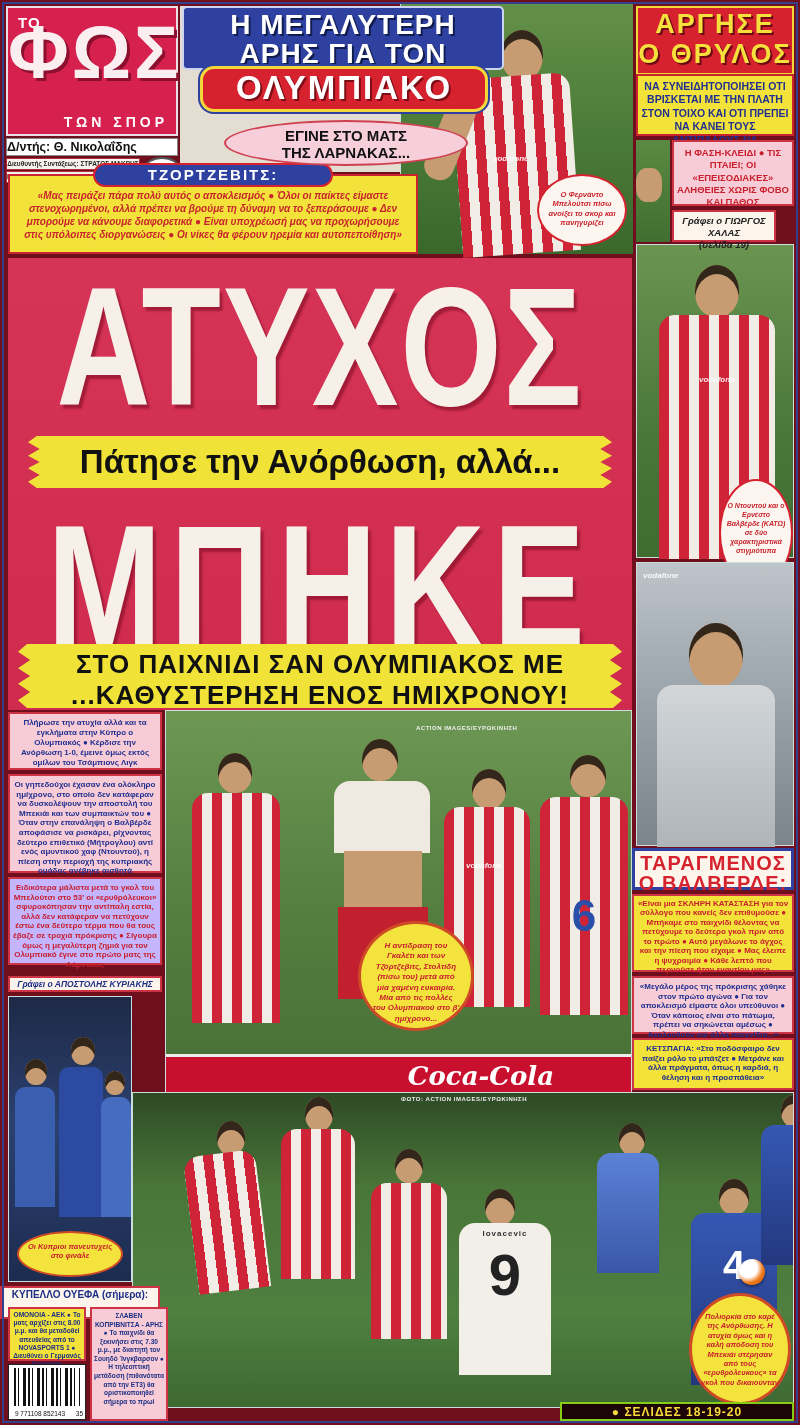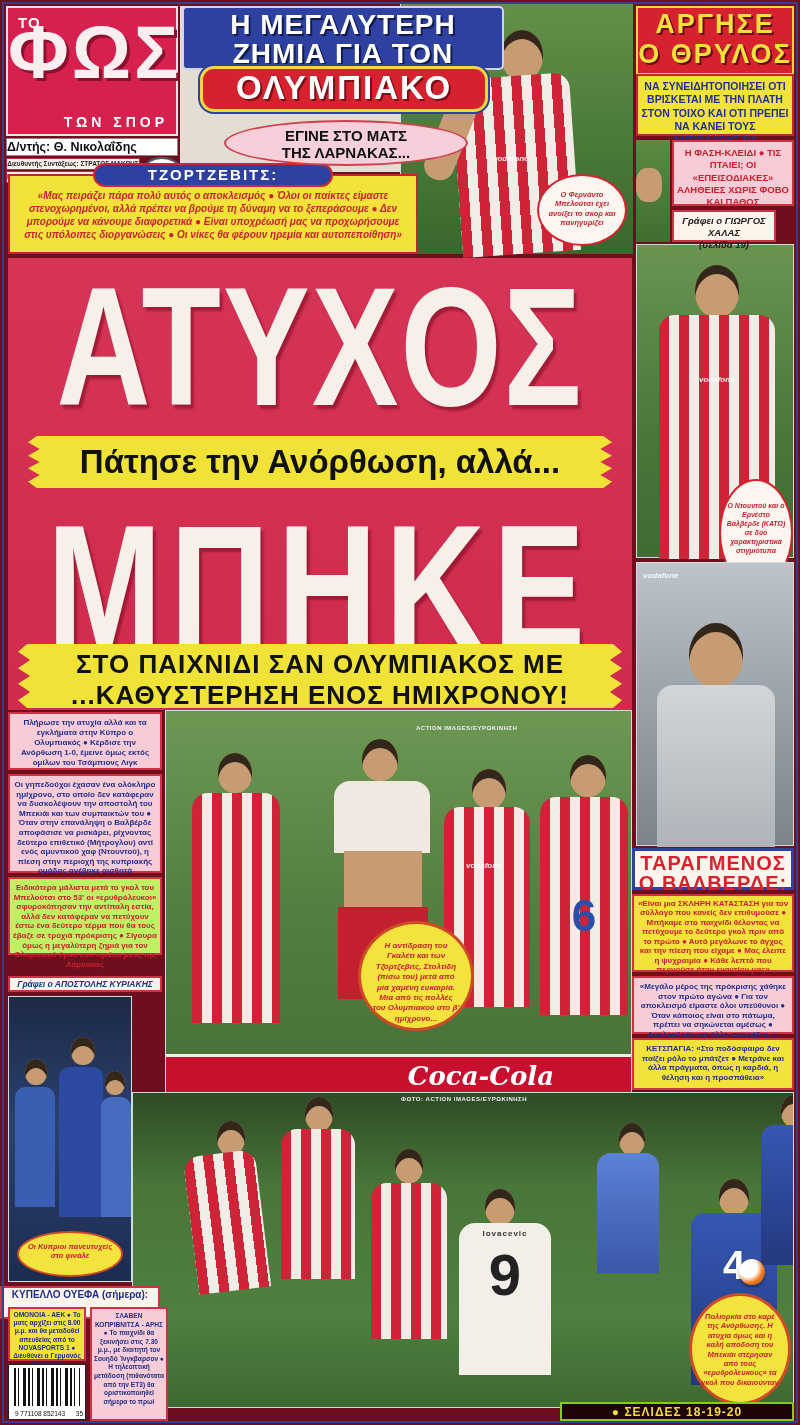--- a/index.html
+++ b/index.html
@@ -97,21 +97,21 @@
       font-size:8px;line-height:1.18;padding:3px 3px;}
   #q2{left:632px;top:976px;width:162px;height:58px;background:#f8ccd6;border:2px solid #cc3344;color:#203090;
       font-size:8px;line-height:1.2;padding:4px 4px;}
   #kets{left:632px;top:1038px;width:162px;height:52px;background:#f2e23a;border:2px solid #cc3344;color:#203090;
       font-size:8px;line-height:1.2;padding:4px 4px;}
 
   
   .lbox{position:absolute;left:8px;width:154px;box-sizing:border-box;font-weight:bold;text-align:center;z-index:5;}
   #lbox1{top:712px;height:58px;background:#f8ccd6;border:2px solid #cc3344;color:#203090;font-size:8px;line-height:1.25;padding:4px 3px;}
   #lbox2{top:774px;height:99px;background:#f8ccd6;border:2px solid #cc3344;color:#203090;font-size:8px;line-height:1.2;padding:4px 3px;}
-  #lbox3{top:877px;height:78px;background:#bef264;border:2px solid #cc3344;color:#c8202e;font-size:8px;line-height:1.2;padding:4px 3px;}
+  #lbox3{top:877px;height:88px;background:#c4b5fd;border:2px solid #cc3344;color:#c8202e;font-size:8px;line-height:1.2;padding:4px 3px;}
   #lbyline{top:976px;height:16px;background:#fdf4ec;border:2px solid #cc3344;color:#1c2f86;font-size:8.5px;font-style:italic;line-height:12px;}
 
   
   #center-photo{left:165px;top:710px;width:467px;height:392px;z-index:2;overflow:hidden;
       background:linear-gradient(180deg,#6d9753 0%,#547f40 50%,#466f36 100%);border:1px solid #cdd;box-sizing:border-box;}
   .credit{position:absolute;color:#eee;font-size:6px;font-weight:bold;letter-spacing:.5px;z-index:4;}
   #coca-strip{position:absolute;left:0;right:0;bottom:0;height:44px;background:#c8102e;border-top:3px solid #eee;overflow:hidden;}
   #coca-text{position:absolute;left:52%;top:4px;color:#fff;font-family:"DejaVu Serif",serif;font-style:italic;font-weight:bold;font-size:26px;white-space:nowrap;}
   .torso{position:absolute;border-radius:16px 16px 0 0;}
   .shorts{position:absolute;background:#c2202f;}
@@ -159,26 +159,26 @@
   <div class="abs" id="director">Δ/ντής: Θ. Νικολαΐδης</div>
   <div class="abs" id="editor">Διευθυντής Συντάξεως: ΣΤΡΑΤΟΣ ΜΑΚΡΗΣ</div>
   <div class="abs" id="dateline">ΠΕΜΠΤΗ 28 ΑΥΓΟΥΣΤΟΥ 2008 ● Α.Φ. 13661</div>
   <div class="abs" id="price">1,00 €</div>
 
   <div class="abs" id="top-photo">
     <div class="head" style="left:100px;top:26px;width:42px;height:50px;"></div>
     <div class="torso striped" style="left:56px;top:72px;width:118px;height:178px;transform:rotate(-4deg);"></div>
     <div class="abs skin" style="left:34px;top:92px;width:30px;height:86px;border-radius:14px;transform:rotate(22deg);"></div>
     <div class="sponsor" style="left:92px;top:150px;">vodafone</div>
-    <div class="bubble white" id="belluschi-bubble">Ο Φερνάντο Μπελούτσι έχει ανοίξει το σκορ και πανηγυρίζει</div>
+    <div class="bubble white" id="belluschi-bubble">Ο Φερνάντο Μπελούτσι πίσω ανοίξει το σκορ και πανηγυρίζει</div>
   </div>
 
   <div class="abs" id="center-blue">
     <div>Η ΜΕΓΑΛΥΤΕΡΗ</div>
-    <div>ΖΗΜΙΑ ΓΙΑ ΤΟΝ</div>
+    <div>ΑΡΗΣ ΓΙΑ ΤΟΝ</div>
   </div>
   <div class="abs" id="oly-box">ΟΛΥΜΠΙΑΚΟ</div>
   <div class="abs" id="larnaka">
     <div>ΕΓΙΝΕ ΣΤΟ ΜΑΤΣ</div>
     <div>ΤΗΣ ΛΑΡΝΑΚΑΣ...</div>
   </div>
 
   <div class="abs" id="argise">
     <div>ΑΡΓΗΣΕ</div>
     <div>Ο ΘΡΥΛΟΣ</div>

